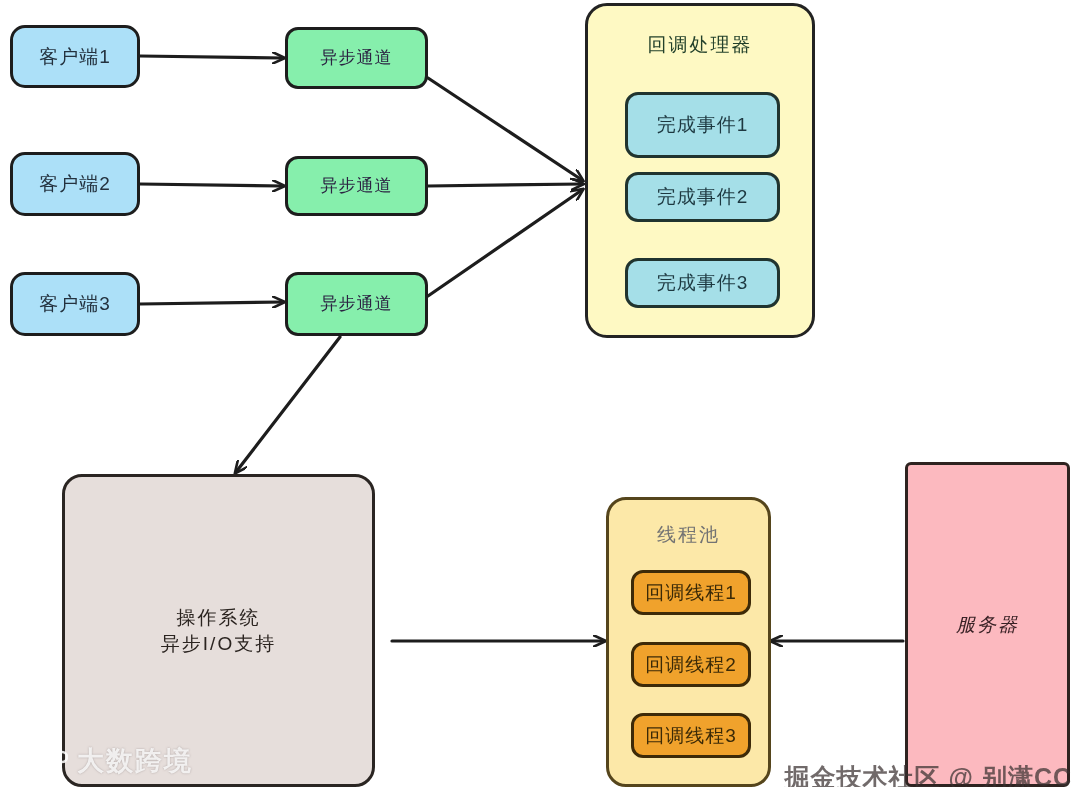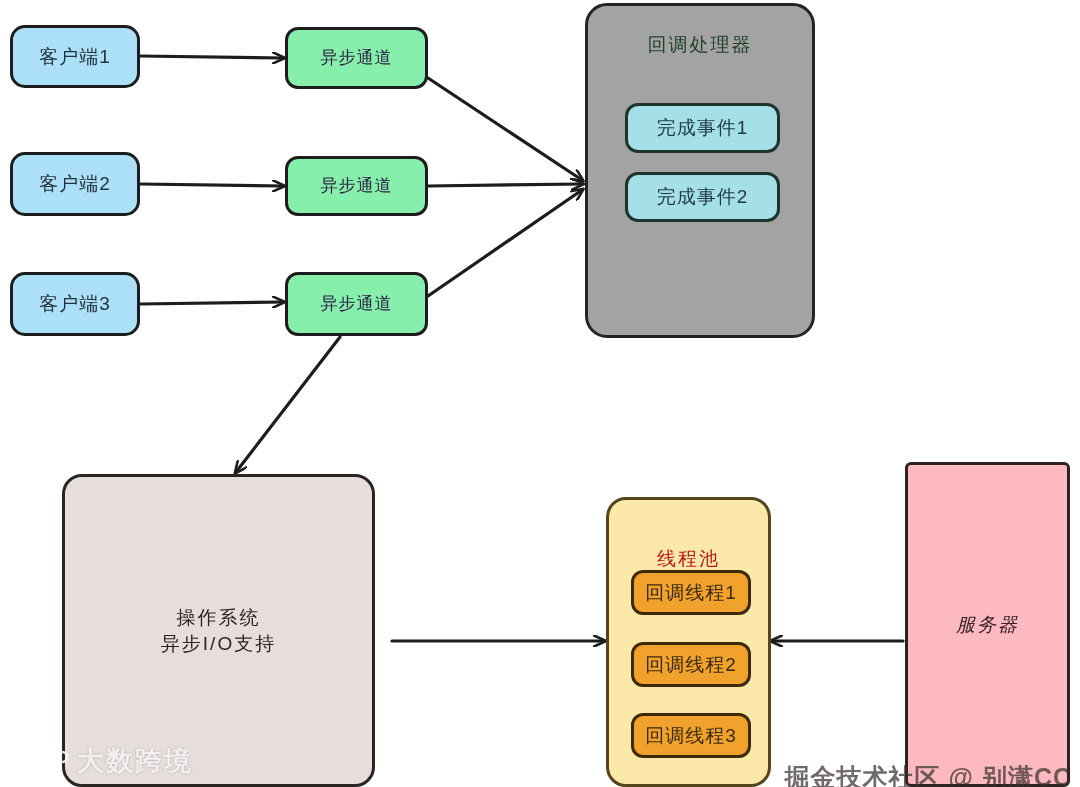--- a/index.html
+++ b/index.html
@@ -55,21 +55,21 @@
   
   .channel {
     background: #86efac;
     border-color: #1d1d1d;
     border-radius: 13px;
     font-size: 17px;
     color: #2b2342;
   }
   
   .container-green {
-    background: #a3a3a3;
+    background: #fef9c3;
     border-color: #232323;
     border-radius: 22px;
     display: block;
     padding: 0;
   }
   .container-title {
     position: absolute;
     left: 0;
     right: 0;
     text-align: center;
@@ -99,21 +99,21 @@
     color: #2b2420;
     letter-spacing: 2px;
   }
   
   .container-yellow {
     background: #fce8a8;
     border-color: #55451c;
     border-radius: 20px;
     display: block;
   }
-  .yellow-title { top: 22px; color: #b91c1c; margin-top: 24px; }
+  .yellow-title { top: 22px; color: #737373; }
   .thread {
     position: absolute;
     box-sizing: border-box;
     background: #f0a22c;
     border: 3px solid #3d2a08;
     border-radius: 12px;
     display: flex;
     align-items: center;
     justify-content: center;
     font-size: 19px;
@@ -210,25 +210,28 @@
   </div>
   <div class="node channel" style="left:285px; top:156px; width:143px; height:60px;">
     <span class="node-label">异步通道</span>
   </div>
   <div class="node channel" style="left:285px; top:272px; width:143px; height:64px;">
     <span class="node-label">异步通道</span>
   </div>
 
   <div class="node container-green" style="left:585px; top:3px; width:230px; height:335px;">
     <div class="container-title green-title">回调处理器</div>
-    <div class="event" style="left:37px; top:97px; width:155px; height:50px;">
+    <div class="event" style="left:37px; top:86px; width:155px; height:66px;">
       <span>完成事件1</span>
     </div>
     <div class="event" style="left:37px; top:166px; width:155px; height:50px;">
       <span>完成事件2</span>
+    </div>
+    <div class="event" style="left:37px; top:252px; width:155px; height:50px;">
+      <span>完成事件3</span>
     </div>
   </div>
 
   <div class="node os" style="left:62px; top:474px; width:313px; height:313px;">
     <span class="node-label">操作系统
 异步I/O支持</span>
   </div>
 
   <div class="node container-yellow" style="left:606px; top:497px; width:165px; height:290px;">
     <div class="container-title yellow-title">线程池</div>

